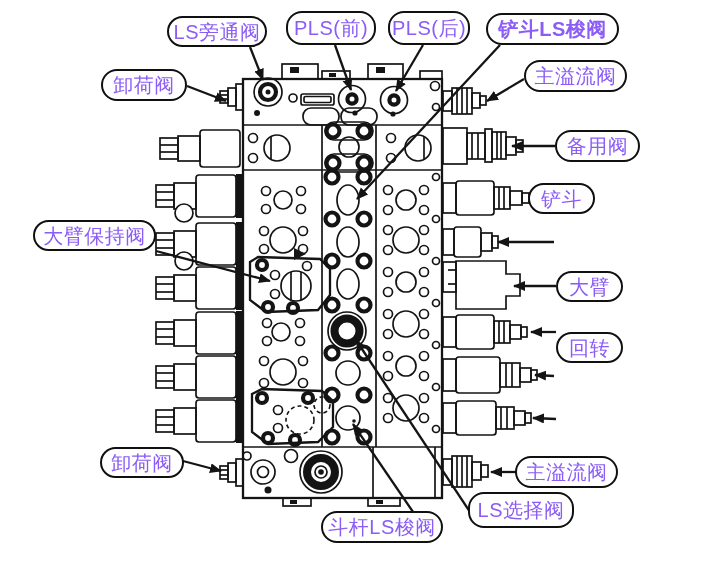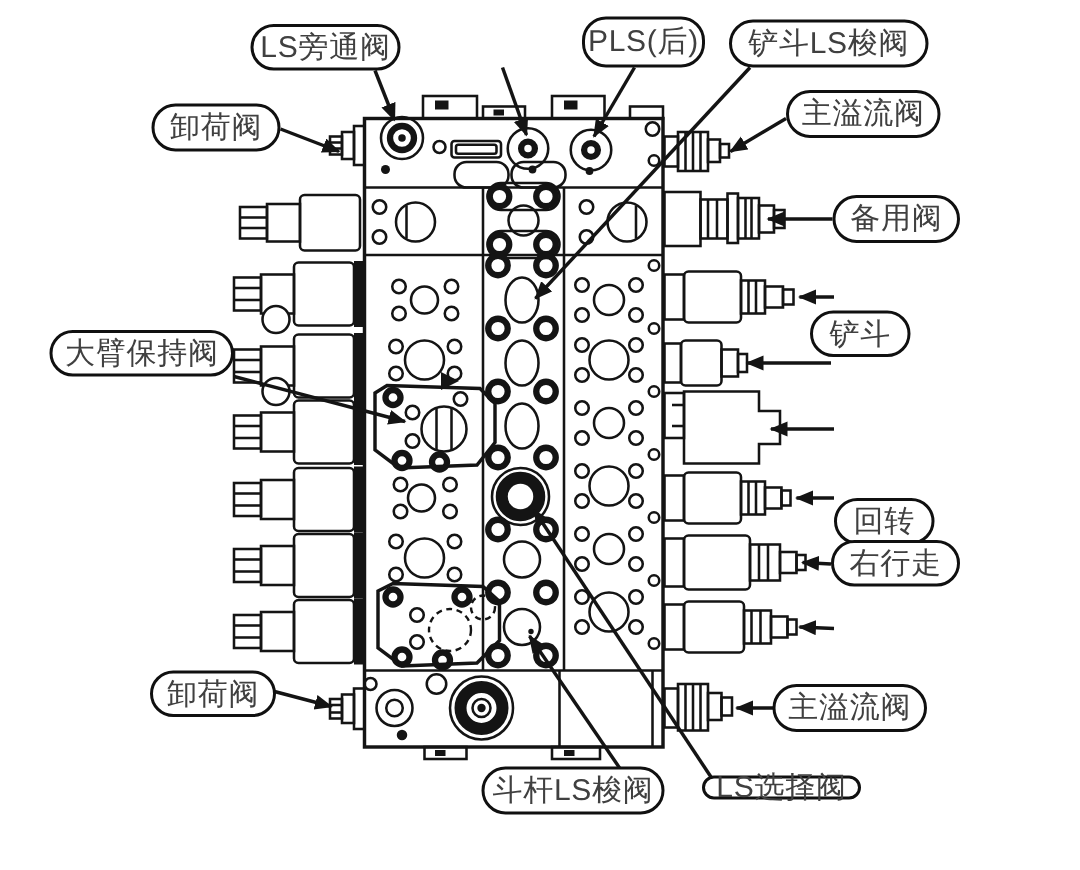--- a/index.html
+++ b/index.html
@@ -5,21 +5,21 @@
   html,body{margin:0;padding:0;background:#e8e8e8;}
   .stage{
     position:relative;width:720px;height:580px;background:#ffffff;
     font-family:"Liberation Sans","DejaVu Sans",sans-serif;overflow:hidden;
   }
   svg.drawing{position:absolute;left:0;top:0;z-index:1;}
   .callout{
     position:absolute;box-sizing:border-box;z-index:3;
     display:flex;align-items:center;justify-content:center;
     background:#ffffff;border:2.6px solid #101010;border-radius:16px;
-    font-size:20px;font-weight:500;color:#404040;white-space:nowrap;
+    font-size:20px;font-weight:500;color:#8b5cf6;white-space:nowrap;
     letter-spacing:0.5px;line-height:1;
   }
   
   .o{fill:none;stroke:#141414;stroke-width:1.7;}
   .oo{fill:#ffffff;stroke:#141414;stroke-width:1.7;}
   .o2{fill:none;stroke:#141414;stroke-width:2.3;}
   .dn{fill:none;stroke:#141414;stroke-width:4.2;}
   .rg{fill:none;stroke:#141414;stroke-width:8;}
   .dk{fill:#141414;stroke:none;}
   .ds{fill:none;stroke:#141414;stroke-width:1.6;stroke-dasharray:4 3;}
@@ -416,26 +416,27 @@
       <line class="ld" x1="556" y1="419" x2="533" y2="418" marker-end="url(#ah)"></line>
       <line class="ld" x1="516" y1="472" x2="491" y2="472" marker-end="url(#ah)"></line>
       <line class="ld" x1="156" y1="251" x2="270" y2="281" marker-end="url(#ah)"></line>
       <line class="ld" x1="183" y1="461" x2="221" y2="471" marker-end="url(#ah)"></line>
       <line class="ld" x1="424" y1="528" x2="353" y2="424" marker-end="url(#ah)"></line>
       <line class="ld" x1="474" y1="518" x2="356" y2="340" marker-end="url(#ah)"></line>
     </g>
   </svg>
 
   <div class="callout" style="left:167px;top:16px;width:100px;height:31px;">LS旁通阀</div>
+  <div class="callout" style="left:286px;top:11px;width:90px;height:34px;">PLS(前)</div>
   <div class="callout" style="left:388px;top:11px;width:82px;height:34px;">PLS(后)</div>
-  <div class="callout" style="left:486px;top:13px;width:133px;height:32px;">铲斗LS梭阀</div>
+  <div class="callout" style="left:486px;top:13px;width:133px;height:32px;font-weight:bold;">铲斗LS梭阀</div>
   <div class="callout" style="left:101px;top:69px;width:86px;height:32px;">卸荷阀</div>
   <div class="callout" style="left:524px;top:60px;width:103px;height:32px;">主溢流阀</div>
   <div class="callout" style="left:555px;top:130px;width:85px;height:32px;text-align:center;">备用阀</div>
-  <div class="callout" style="left:540px;top:183px;width:67px;height:31px;margin-top:24px;">铲斗</div>
+  <div class="callout" style="left:528px;top:183px;width:67px;height:31px;">铲斗</div>
+  <div class="callout" style="left:556px;top:271px;width:67px;height:31px;">大臂</div>
   <div class="callout" style="left:556px;top:332px;width:67px;height:31px;">回转</div>
-  <div class="callout" style="left:554px;top:360px;width:86px;height:31px;">右行走</div>
   <div class="callout" style="left:515px;top:456px;width:103px;height:32px;">主溢流阀</div>
   <div class="callout" style="left:33px;top:220px;width:123px;height:31px;">大臂保持阀</div>
   <div class="callout" style="left:100px;top:447px;width:84px;height:31px;">卸荷阀</div>
   <div class="callout" style="left:321px;top:511px;width:122px;height:32px;">斗杆LS梭阀</div>
-  <div class="callout" style="left:468px;top:517px;width:106px;height:16px;">LS选择阀</div>
+  <div class="callout" style="left:468px;top:492px;width:106px;height:36px;">LS选择阀</div>
 </div>
 
 </body></html>

